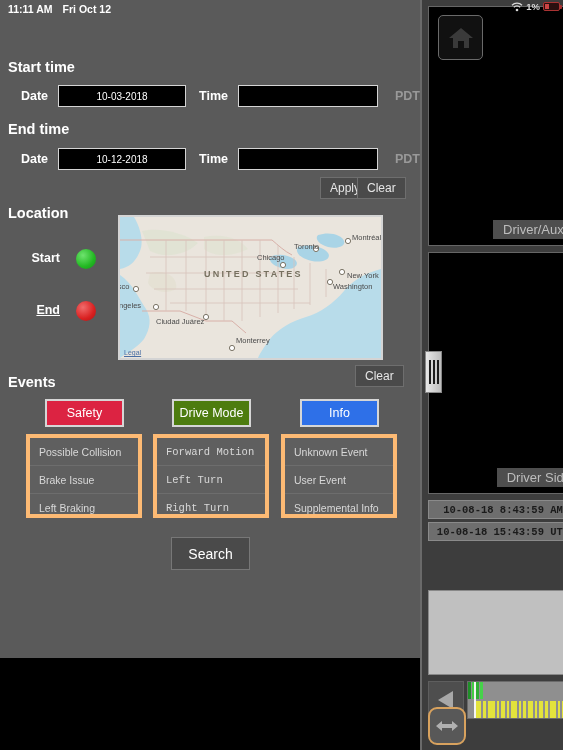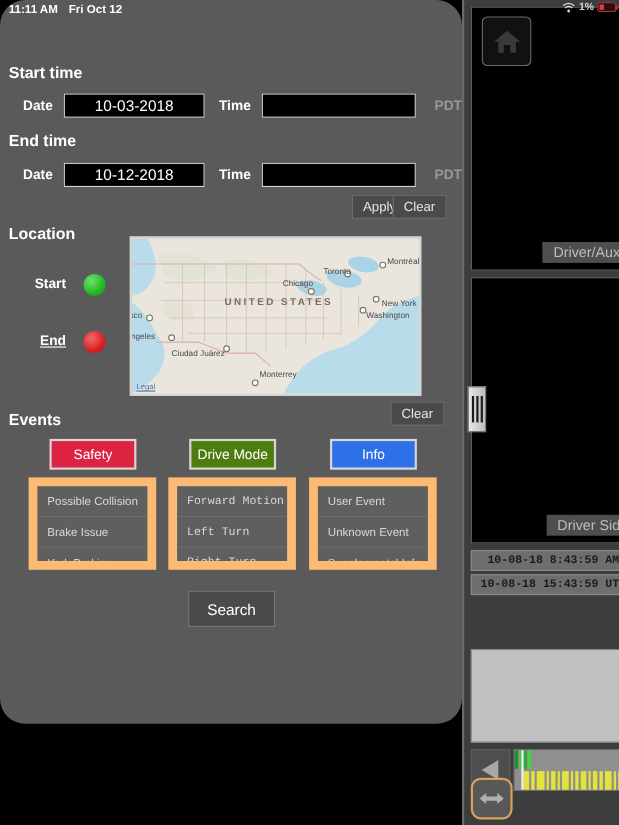--- a/index.html
+++ b/index.html
@@ -9,21 +9,20 @@
     font-family: "Liberation Sans", sans-serif;
     overflow: hidden;
   }
   #app { position: relative; width: 563px; height: 750px; }
 
   
   .left-panel {
     position: absolute; left: 0; top: 0;
     width: 420px; height: 658px;
     background: #5a5a5a;
-    border-radius: 23px;
   }
   .statusbar {
     position: absolute; left: 0; top: 0; width: 420px; height: 18px;
     color: #fff; font-size: 10.5px; font-weight: bold;
     display: flex; align-items: center; padding-left: 8px; gap: 10px;
   }
   .page-title {
     position: absolute; top: 25px; left: 0; width: 420px;
     text-align: center; color: #fff; font-size: 19px; font-weight: 400;
     letter-spacing: .2px;
@@ -34,21 +33,21 @@
     font-size: 14.5px; font-weight: bold;
   }
 
   .fieldrow { position: absolute; display: flex; align-items: center; }
   .flabel {
     color: #fff; font-size: 12.5px; font-weight: bold;
     width: 58px; text-align: right; padding-right: 10px;
   }
   .finput {
     background: #000; border: 1px solid #d4d4d4;
-    height: 22px; color: #fff; font-size: 14px;
+    height: 22px; color: #fff; font-size: 10px;
     text-align: center; line-height: 20px;
     font-family: "Liberation Sans", sans-serif;
     outline: none;
   }
   .finput.date { width: 128px; }
   .finput.time { width: 140px; }
   .tz { color: #999; font-size: 12.5px; padding-left: 17px; font-weight: bold; }
 
   .btn-sm {
     background: #4a4a4a; border: 1px solid #6e6e6e;
@@ -81,21 +80,21 @@
 
   
   .cat-btn {
     position: absolute; width: 79px; height: 28px;
     border: 2px solid #d6d6d6; color: #fff;
     font-size: 12.5px; display: flex; align-items: center;
     justify-content: center; cursor: pointer;
   }
   .ev-list {
     position: absolute; width: 116px; height: 84px;
-    border: 8px solid #fdba74; background: #5f5f5f; overflow: hidden;
+    border: 4px solid #fdba74; background: #5f5f5f; overflow: hidden;
   }
   .ev-item {
     height: 28px; line-height: 28px; padding-left: 9px;
     color: #d8d8d8; font-size: 10.5px;
     border-bottom: 1px solid #6d6d6d; cursor: pointer;
   }
   .ev-item:last-child { border-bottom: none; }
 
   .search-btn {
     position: absolute; left: 171px; top: 537px;
@@ -305,34 +304,34 @@
     </div>
 
     <button class="btn-sm" style="position:absolute; left:355px; top:365px;">Clear</button>
 
     <div class="sec-head" style="top:374px;">Events</div>
 
     <div class="cat-btn" style="left:45px; top:399px; background:#dc2342;">Safety</div>
     <div class="ev-list" style="left:26px; top:434px;">
       <div class="ev-item">Possible Collision</div>
       <div class="ev-item">Brake Issue</div>
-      <div class="ev-item">York Braking</div>
+      <div class="ev-item">Left Braking</div>
     </div>
 
     <div class="cat-btn" style="left:172px; top:399px; background:#4d7c0f;">Drive Mode</div>
     <div class="ev-list" style="left:153px; top:434px;font-family:Liberation Mono, monospace;">
       <div class="ev-item">Forward Motion</div>
       <div class="ev-item">Left Turn</div>
       <div class="ev-item">Right Turn</div>
     </div>
 
     <div class="cat-btn" style="left:300px; top:399px; background:#2e70e8;">Info</div>
     <div class="ev-list" style="left:281px; top:434px;">
+      <div class="ev-item">Unknown Event</div>
       <div class="ev-item">User Event</div>
-      <div class="ev-item">Unknown Event</div>
       <div class="ev-item">Supplemental Info</div>
     </div>
 
     <button class="search-btn">Search</button>
   </div>
 
   <div class="right-panel">
 
     <div class="rstatus">
       <svg width="12" height="10" viewBox="0 0 12 10">

